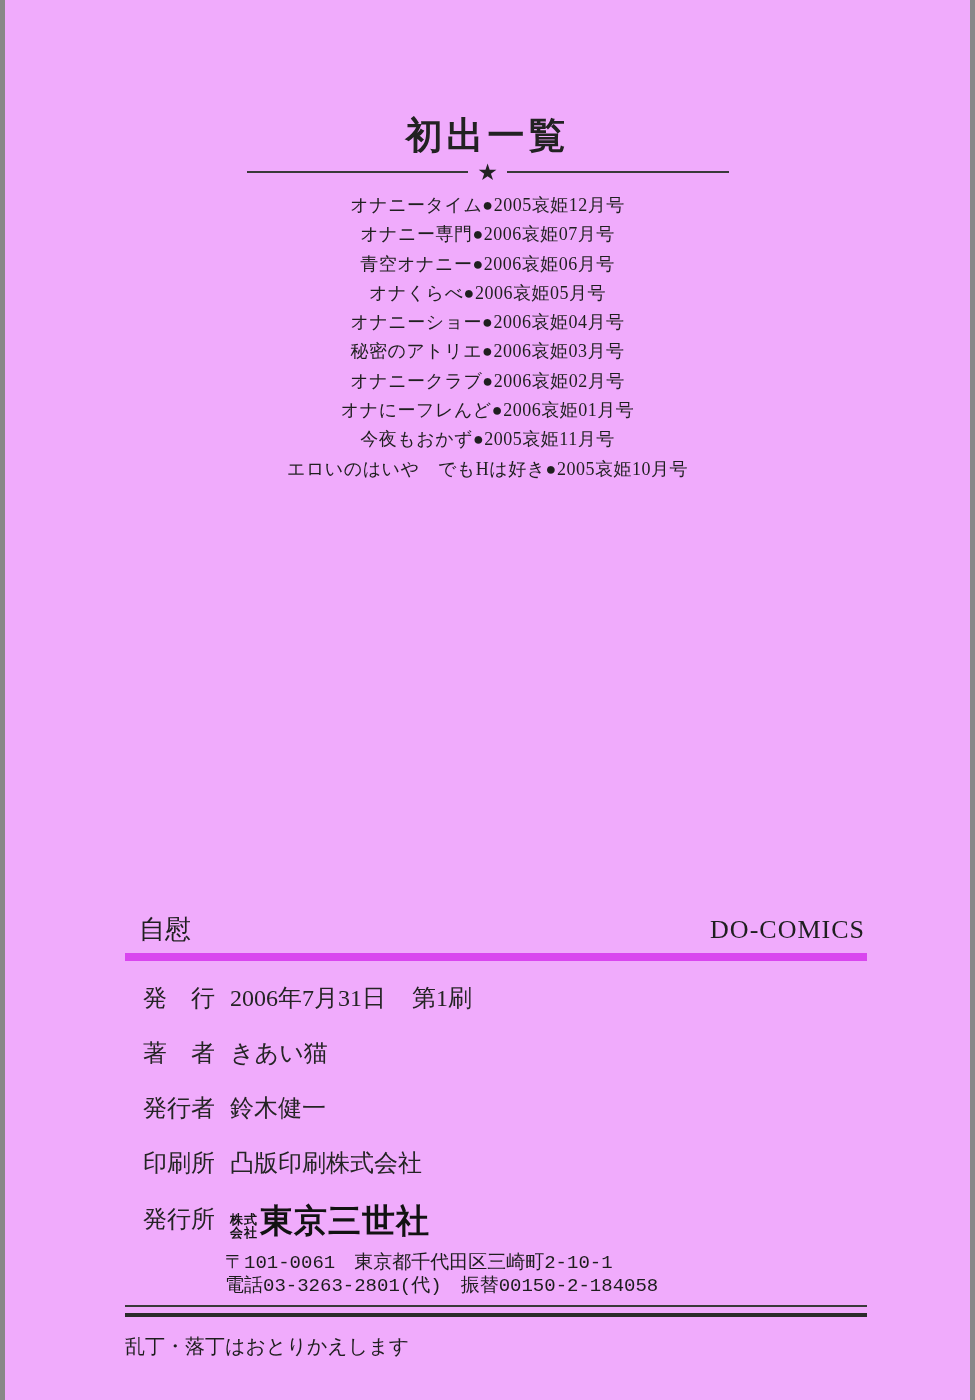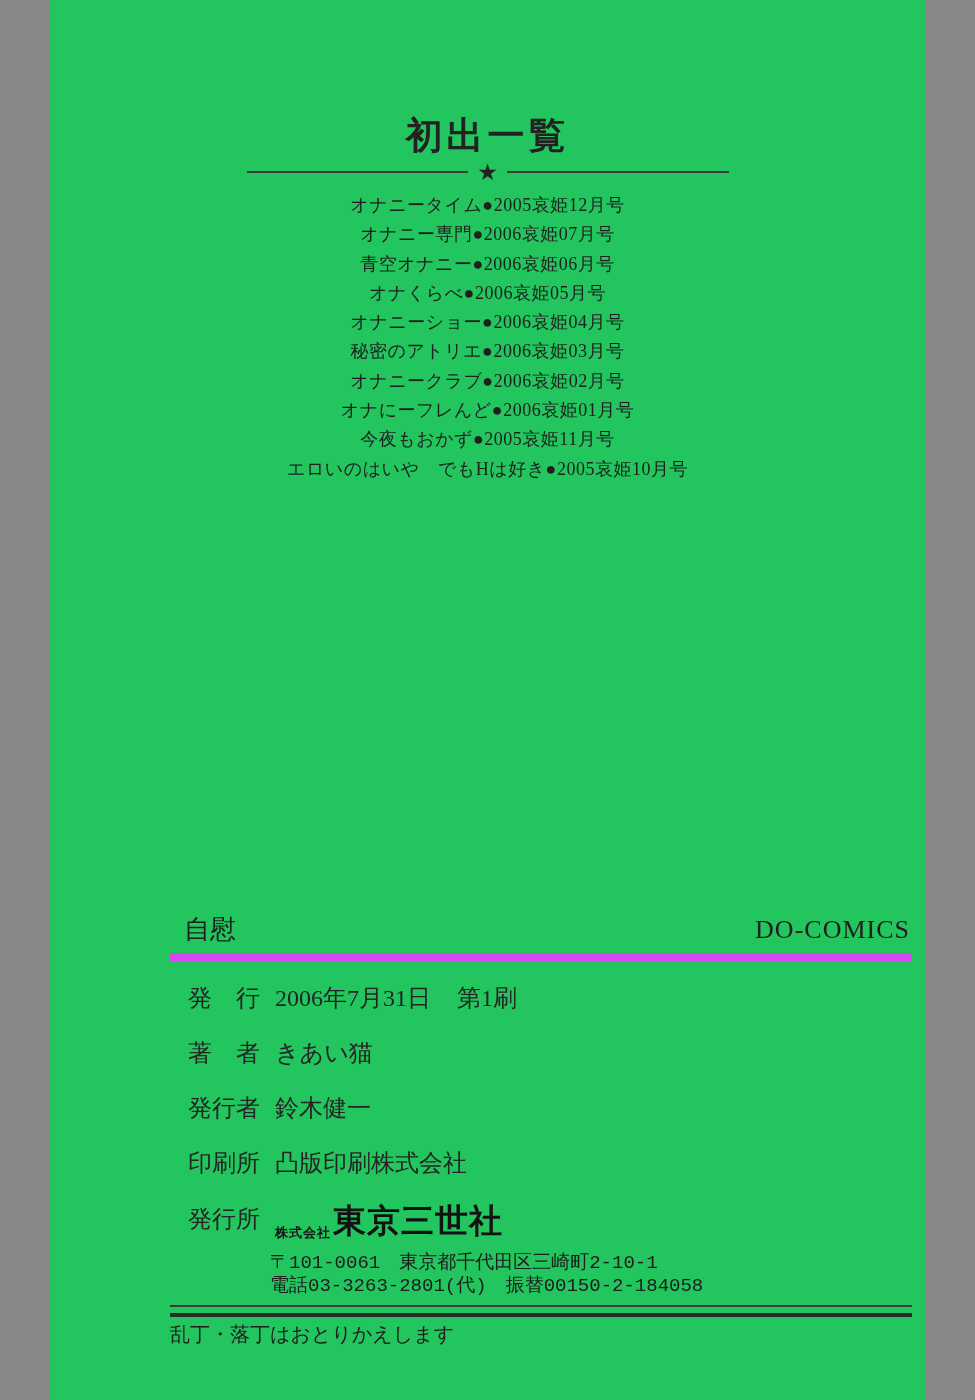--- a/index.html
+++ b/index.html
@@ -1,21 +1,21 @@
 <!DOCTYPE html>
 <html><head>
 <meta charset="utf-8">
 <style>
   html, body { margin: 0; padding: 0; background: #888; }
   .page {
     position: relative;
-    width: 875px;
+    width: 965px;
     height: 1400px;
     margin: 0 auto;
-    background: #22c55e;
+    background: #f0abfc;
     font-family: "Liberation Serif", "DejaVu Serif", serif;
     color: #262626;
     overflow: hidden;
   }
 
   
   .fp { position: absolute; top: 0; left: 0; right: 0; text-align: center; }
   .fp-title {
     margin: 113px 0 0 0;
     font-size: 37px;
@@ -79,20 +79,21 @@
     text-align-last: justify;
     flex: none;
   }
   .c-value { margin-left: 15px; }
   .c-extra { margin-left: 26px; }
   .c-row-pub { height: 40px; margin-top: 22px; align-items: flex-end; }
   .c-row-pub .c-label { padding-bottom: 4px; }
   .corp {
     margin-left: 15px;
     display: inline-flex;
+    flex-direction: column;
     justify-content: flex-end;
     font-family: "Liberation Sans", "DejaVu Sans", sans-serif;
     font-weight: bold;
     font-size: 13px;
     line-height: 13px;
     letter-spacing: 1px;
     color: #161616;
   }
   .pub-name {
     margin-left: 2px;
@@ -110,21 +111,21 @@
     line-height: 22.5px;
     color: #1d1d1d;
   }
   .c-rule {
     margin-top: 8px;
     height: 6px;
     border-top: 2px solid #3a3a3a;
     border-bottom: 4px solid #2b2b2b;
   }
   .c-note {
-    margin-top: 4px;
+    margin-top: 16px;
     font-family: "Liberation Sans", "DejaVu Sans", sans-serif;
     font-size: 20px;
     color: #1d1d1d;
   }
 </style>
 </head>
 <body>
 
 <div class="page">
 

